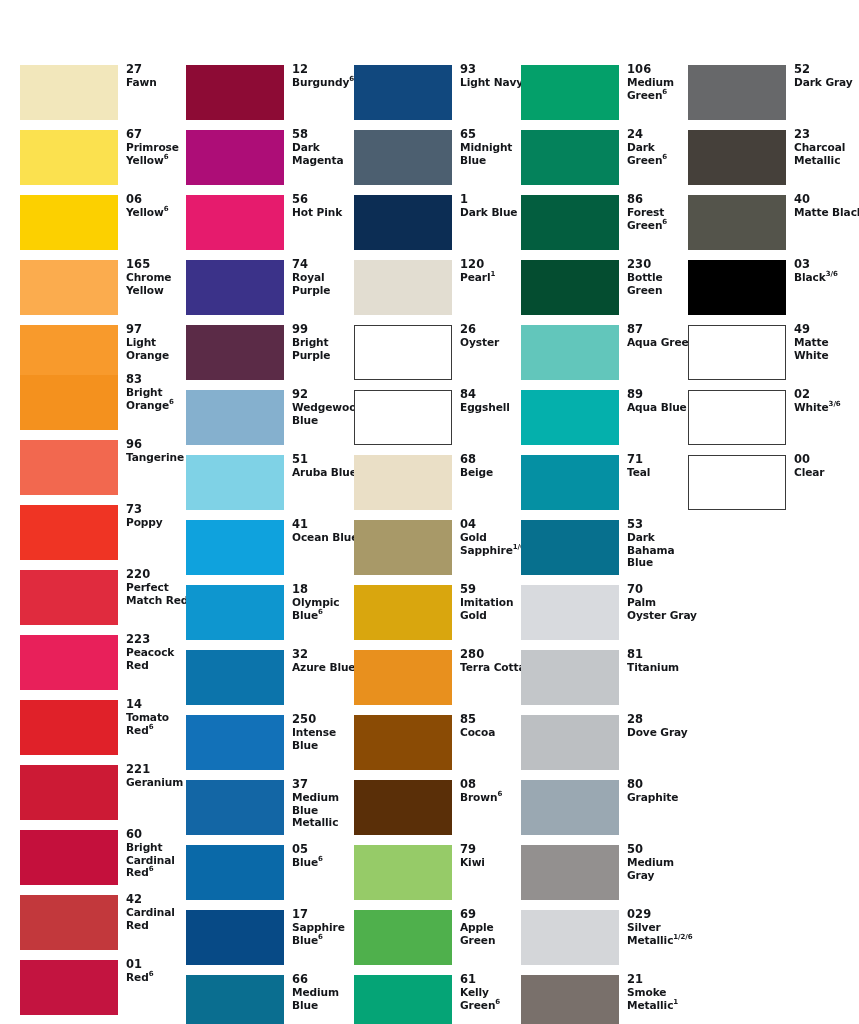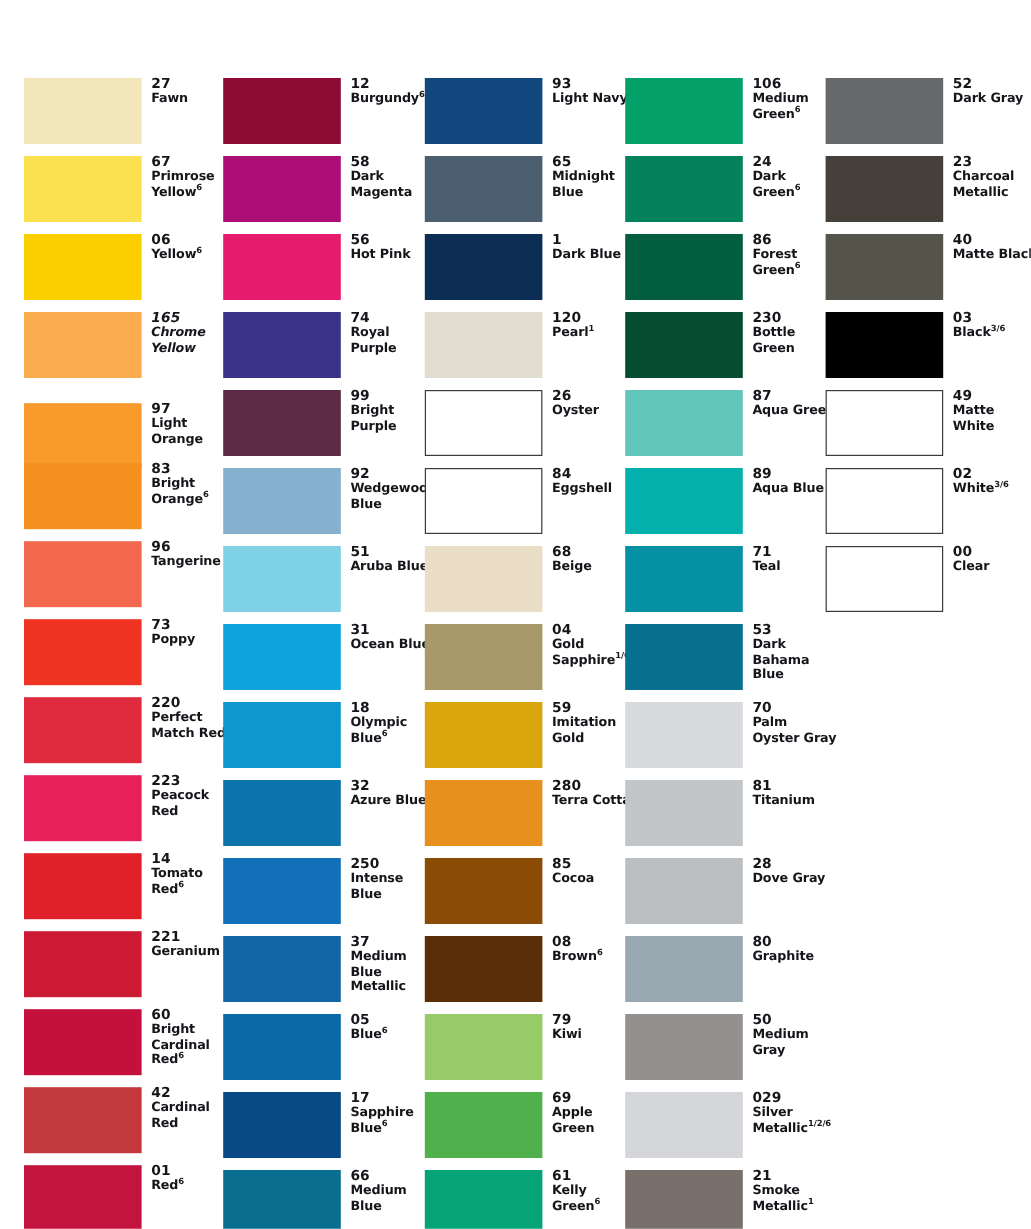--- a/index.html
+++ b/index.html
@@ -93,21 +93,21 @@
           <span class="cname"><span>Primrose Yellow</span><sup>6</sup></span>
         </div>
       </div>
       <div class="swatch-row" style="height: 65px;">
         <div class="swatch" title="Yellow" style="width: 98px; height: 55px; background: rgb(252, 208, 0);"></div>
         <div class="label">
           <span class="code">06</span>
           <span class="cname"><span>Yellow</span><sup>6</sup></span>
         </div>
       </div>
-      <div class="swatch-row" style="height: 76px; font-style: italic;">
+      <div class="swatch-row" style="height: 65px;">
         <div class="swatch" title="Chrome Yellow" style="width: 98px; height: 55px; background: rgb(251, 172, 78);"></div>
         <div class="label">
           <span class="code">165</span>
           <span class="cname"><span>Chrome Yellow</span></span>
         </div>
       </div>
       <div class="swatch-row" style="height: 50px;">
         <div class="swatch" title="Light Orange" style="width: 98px; height: 55px; background: rgb(248, 154, 44);"></div>
         <div class="label">
           <span class="code">97</span>
@@ -231,21 +231,21 @@
       <div class="swatch-row" style="height: 65px;">
         <div class="swatch" title="Aruba Blue" style="width: 98px; height: 55px; background: rgb(127, 210, 230);"></div>
         <div class="label">
           <span class="code">51</span>
           <span class="cname"><span>Aruba Blue</span></span>
         </div>
       </div>
       <div class="swatch-row" style="height: 65px;">
         <div class="swatch" title="Ocean Blue" style="width: 98px; height: 55px; background: rgb(15, 162, 221);"></div>
         <div class="label">
-          <span class="code">31</span>
+          <span class="code">41</span>
           <span class="cname"><span>Ocean Blue</span></span>
         </div>
       </div>
       <div class="swatch-row" style="height: 65px;">
         <div class="swatch" title="Olympic Blue" style="width: 98px; height: 55px; background: rgb(14, 150, 207);"></div>
         <div class="label">
           <span class="code">18</span>
           <span class="cname"><span>Olympic Blue</span><sup>6</sup></span>
         </div>
       </div>

